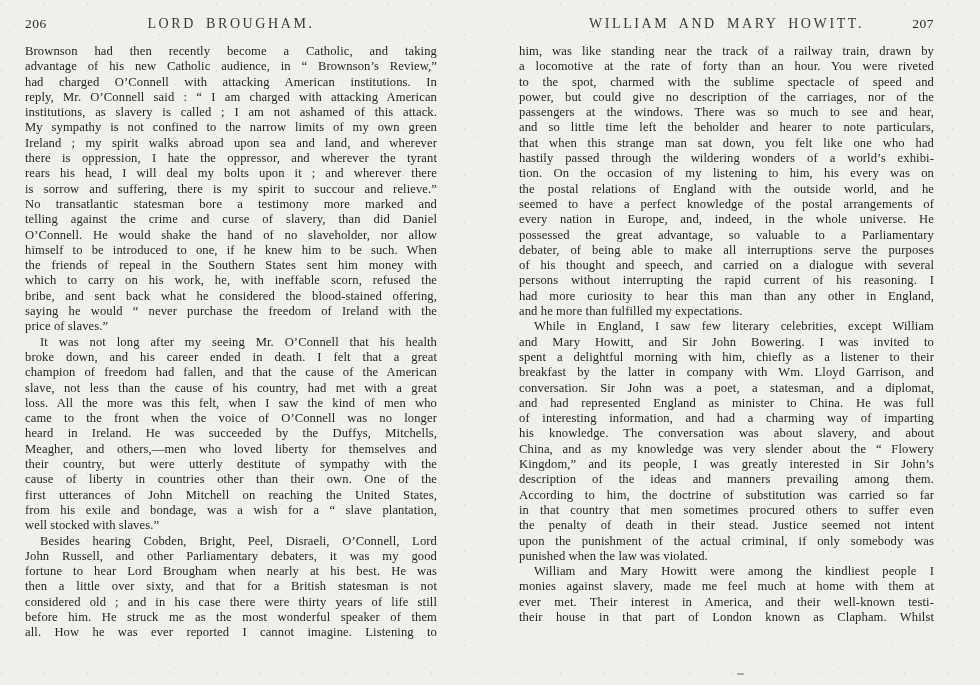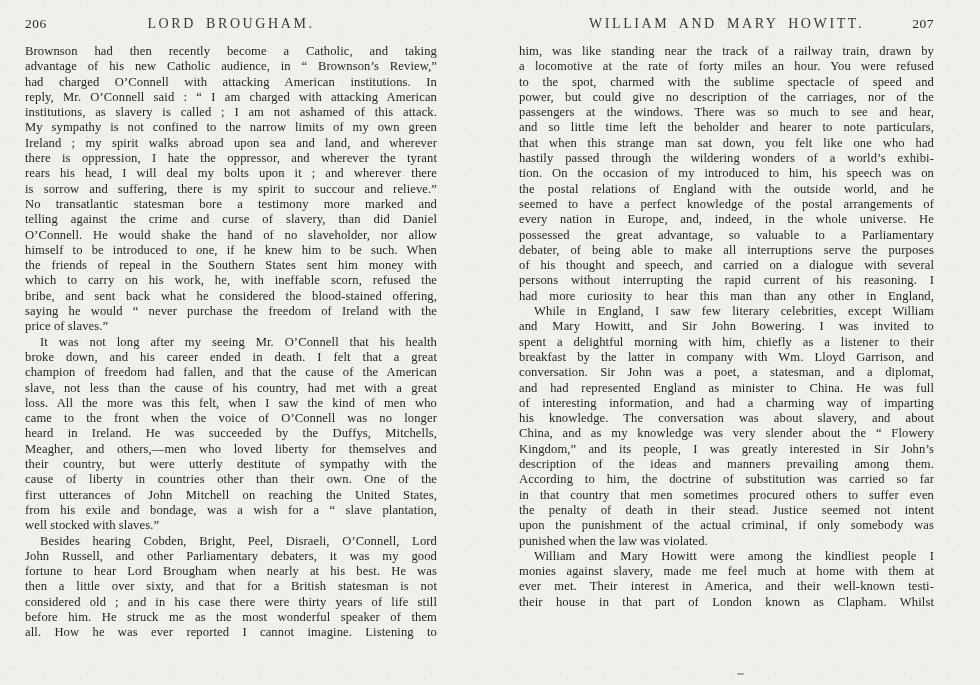--- a/index.html
+++ b/index.html
@@ -143,36 +143,37 @@
   </div>
 
   <div class="page right">
     <div class="pagehead">
       <span class="pagenum num-left"></span>
       <span class="runhead">WILLIAM AND MARY HOWITT.</span>
       <span class="pagenum num-right">207</span>
     </div>
     <div class="pagebody">
         <div class="line">him, was like standing near the track of a railway train, drawn by</div>
-        <div class="line">a locomotive at the rate of forty miles an hour.  You were refused</div>
+        <div class="line">a locomotive at the rate of forty than an hour.  You were riveted</div>
         <div class="line">to the spot, charmed with the sublime spectacle of speed and</div>
         <div class="line">power, but could give no description of the carriages, nor of the</div>
         <div class="line">passengers at the windows.  There was so much to see and hear,</div>
         <div class="line">and so little time left the beholder and hearer to note particulars,</div>
         <div class="line">that when this strange man sat down, you felt like one who had</div>
         <div class="line">hastily passed through the wildering wonders of a world’s exhibi-</div>
-        <div class="line">tion.  On the occasion of my introduced to him, his speech was on</div>
+        <div class="line">tion.  On the occasion of my listening to him, his every was on</div>
         <div class="line">the postal relations of England with the outside world, and he</div>
         <div class="line">seemed to have a perfect knowledge of the postal arrangements of</div>
         <div class="line">every nation in Europe, and, indeed, in the whole universe.  He</div>
         <div class="line">possessed the great advantage, so valuable to a Parliamentary</div>
         <div class="line">debater, of being able to make all interruptions serve the purposes</div>
         <div class="line">of his thought and speech, and carried on a dialogue with several</div>
         <div class="line">persons without interrupting the rapid current of his reasoning.  I</div>
         <div class="line">had more curiosity to hear this man than any other in England,</div>
+        <div class="line endline">and he more than fulfilled my expectations.</div>
         <div class="line indent">While in England, I saw few literary celebrities, except William</div>
         <div class="line">and Mary Howitt, and Sir John Bowering.  I was invited to</div>
         <div class="line">spent a delightful morning with him, chiefly as a listener to their</div>
         <div class="line">breakfast by the latter in company with Wm. Lloyd Garrison, and</div>
         <div class="line">conversation.  Sir John was a poet, a statesman, and a diplomat,</div>
         <div class="line">and had represented England as minister to China.  He was full</div>
         <div class="line">of interesting information, and had a charming way of imparting</div>
         <div class="line">his knowledge.  The conversation was about slavery, and about</div>
         <div class="line">China, and as my knowledge was very slender about the “ Flowery</div>
         <div class="line">Kingdom,” and its people, I was greatly interested in Sir John’s</div>

